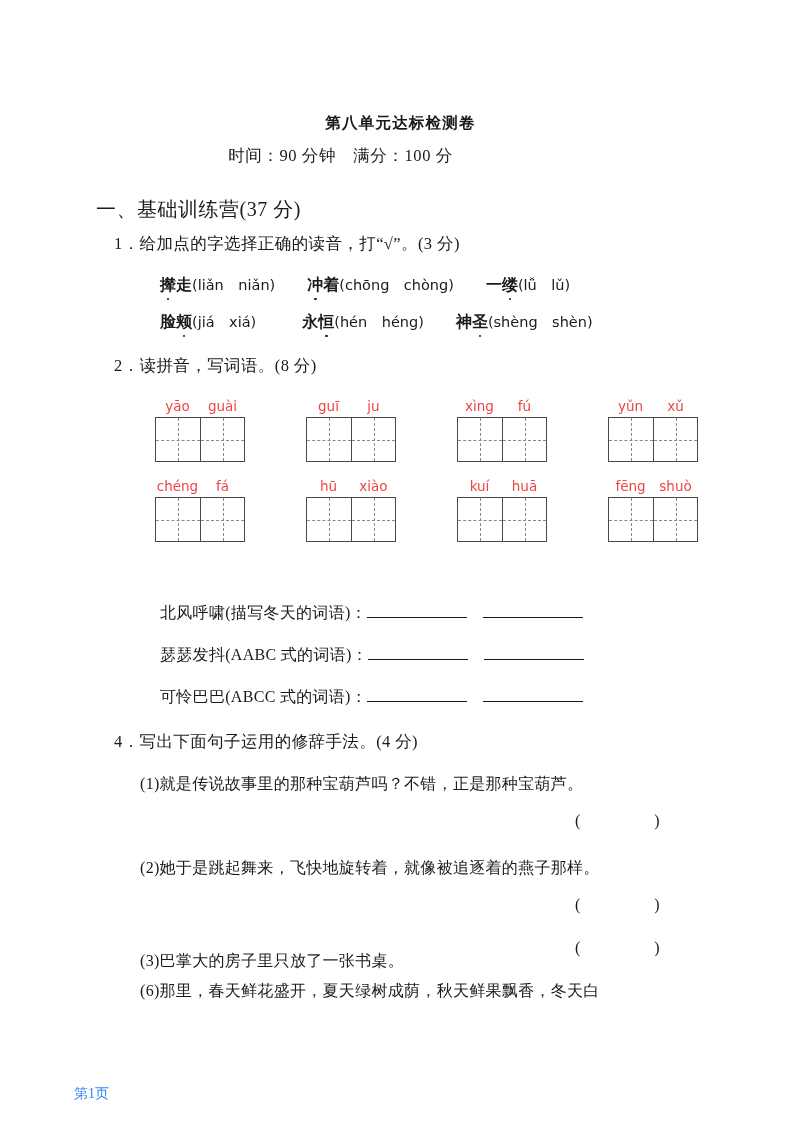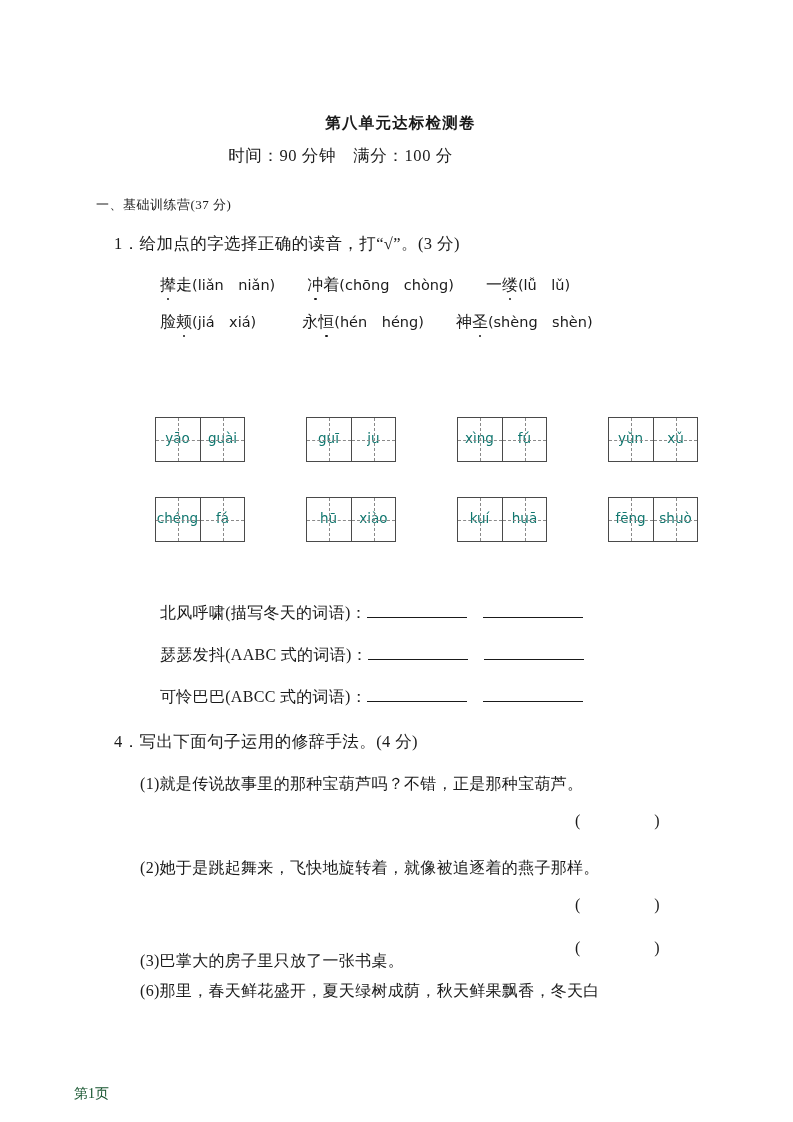--- a/index.html
+++ b/index.html
@@ -40,21 +40,21 @@
     left: 0;
     width: 681px;
     text-align: center;
     font-size: 16.5px;
     letter-spacing: 0.6px;
   }
 
   
   .sec-head {
     position: absolute;
-    font-size: 13px;
+    font-size: 20px;
     letter-spacing: 0.5px;
     white-space: nowrap;
   }
   .q-head {
     position: absolute;
     font-size: 16.5px;
     letter-spacing: 0.4px;
     white-space: nowrap;
   }
   .line-text {
@@ -66,20 +66,21 @@
 
   
   .pyrow {
     position: absolute;
     font-size: 16px;
     white-space: nowrap;
   }
   .pyrow .word {
     position: relative;
     display: inline-block;
+    font-weight: bold;
   }
   .pyrow .dotted {
     position: relative;
     display: inline-block;
   }
   .pyrow .dotted::after {
     content: "";
     position: absolute;
     left: 50%;
     bottom: -4px;
@@ -98,22 +99,21 @@
   
   .grid-group { position: absolute; }
   .grid-pinyin {
     position: absolute;
     top: 0;
     left: 0;
     width: 90px;
     display: flex;
     font-family: "DejaVu Sans", "Liberation Sans", sans-serif;
     font-size: 13.5px;
-    color: #0f766e;
-    margin-top: 32px;
+    color: #ef4444;
   }
   .grid-pinyin span {
     flex: 1 1 50%;
     text-align: center;
     white-space: nowrap;
   }
   .tzg {
     position: absolute;
     top: 19px;
     left: 0;
@@ -169,21 +169,21 @@
     letter-spacing: 0;
   }
   .paren .inner { display: inline-block; width: 74px; }
 
   
   .footer {
     position: absolute;
     left: 74px;
     top: 1085px;
     font-size: 14px;
-    color: #14532d;
+    color: #3b82f6;
   }
 </style>
 </head>
 <body>
 
 <div class="page">
 
   <div class="doc-title">第八单元达标检测卷</div>
   <div class="doc-subtitle">时间：90 分钟　满分：100 分</div>
 
@@ -196,20 +196,21 @@
     <span class="word"><span class="dotted">冲</span>着</span><span class="py">(chōng　chòng)</span><span class="gap-sm"></span><span class="gap-sm"></span>
     <span class="word">一<span class="dotted">缕</span></span><span class="py">(lǚ　lǔ)</span>
   </div>
 
   <div class="pyrow" style="top:312px; left:160px;">
     <span class="word">脸<span class="dotted">颊</span></span><span class="py">(jiá　xiá)</span><span class="gap-sm"></span><span class="gap-sm"></span><span class="gap-sm"></span>
     <span class="word">永<span class="dotted">恒</span></span><span class="py">(hén　héng)</span><span class="gap-sm"></span><span class="gap-sm"></span>
     <span class="word">神<span class="dotted">圣</span></span><span class="py">(shèng　shèn)</span>
   </div>
 
+  <div class="q-head" style="top:355px; left:114px;">2．读拼音，写词语。(8 分)</div>
 
   <div class="grid-group" style="top:398px; left:155px;">
     <div class="grid-pinyin">
       <span>yāo</span>
       <span>guài</span>
     </div>
     <div class="tzg">
       <div class="cell"></div>
       <div class="cell"></div>
     </div>

